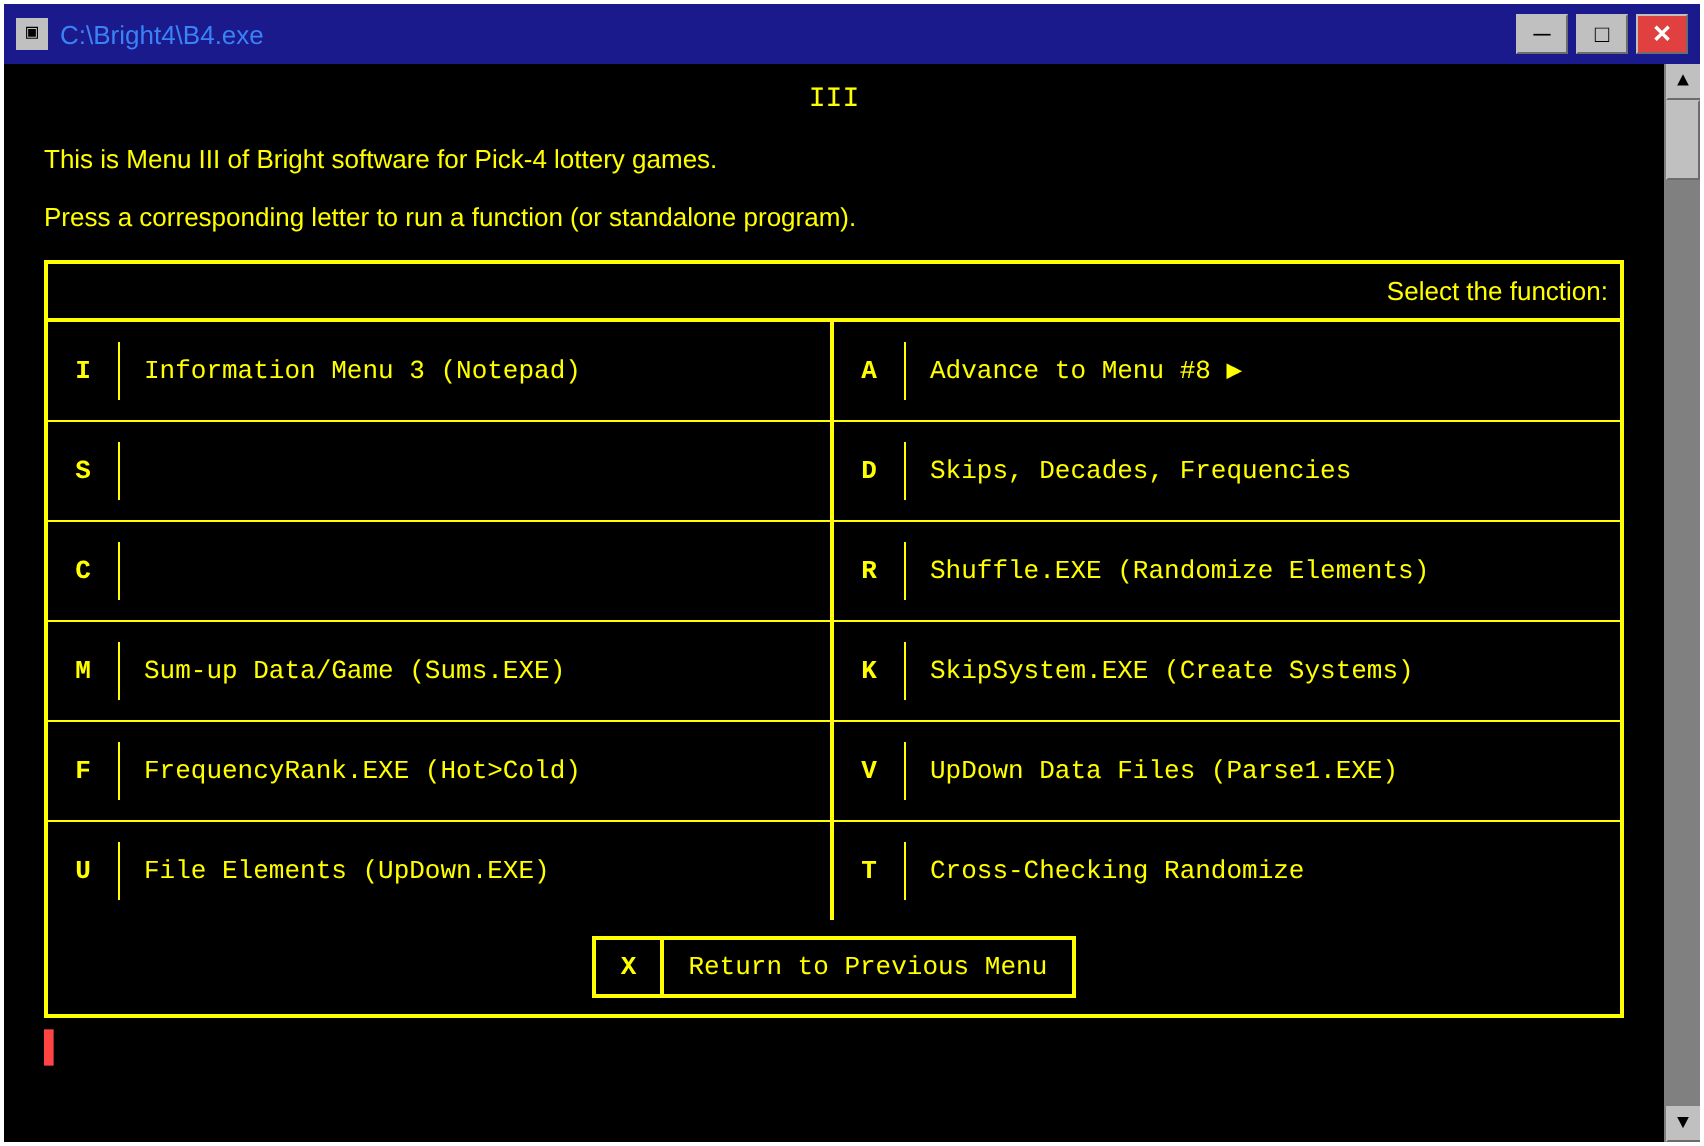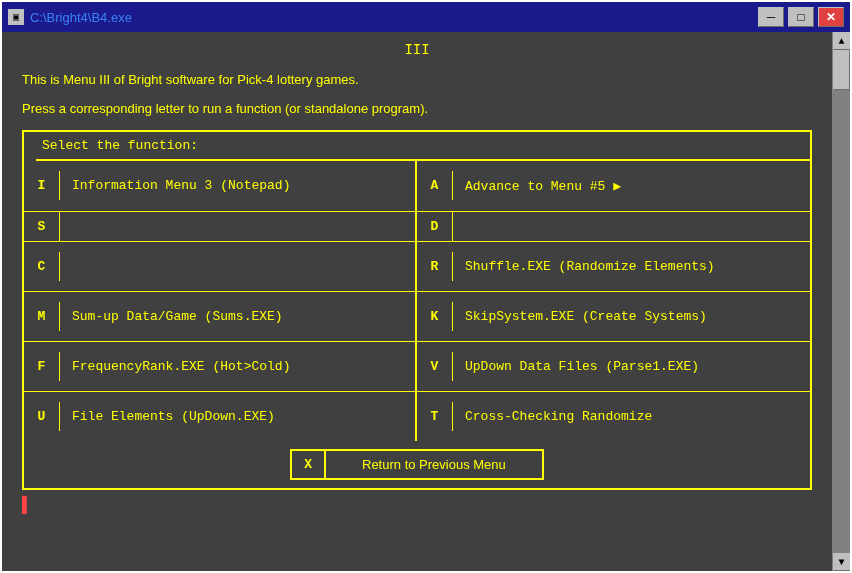--- a/index.html
+++ b/index.html
@@ -80,21 +80,21 @@
 
     
     .content-wrapper {
       display: flex;
       flex: 1;
       overflow: hidden;
     }
 
     .main-content {
       flex: 1;
-      background: #404040;
+      background: #000000;
       padding: 10px 20px;
       color: #ffff00;
       overflow-y: auto;
     }
 
     .scrollbar {
       width: 18px;
       background: #c0c0c0;
       border-left: 1px solid #808080;
       display: flex;
@@ -145,27 +145,26 @@
       line-height: 1.6;
     }
 
     
     .menu-box {
       border: 2px solid #ffff00;
       margin-top: 10px;
     }
 
     .menu-title-row {
-      text-align: left;
+      text-align: right;
       border-bottom: 2px solid #ffff00;
       padding: 6px;
       color: #ffff00;
-      font-family: Liberation Mono, monospace;
-      font-size: 13px;
-      margin-left: 12px;
+      font-family: Liberation Sans, sans-serif;
+      font-size: 13px;
     }
 
     .menu-grid {
       display: grid;
       grid-template-columns: 1fr 1fr;
     }
 
     .menu-cell {
       display: flex;
       align-items: center;
@@ -207,23 +206,23 @@
     .return-key {
       padding: 6px 12px;
       border-right: 2px solid #ffff00;
       color: #ffff00;
       font-family: 'Courier New', Courier, monospace;
       font-size: 13px;
       font-weight: bold;
     }
 
     .return-label {
-      padding: 6px 36px;
-      color: #ffff00;
-      font-family: Liberation Sans, sans-serif;
+      padding: 6px 12px;
+      color: #ffff00;
+      font-family: Liberation Mono, monospace;
       font-size: 13px;
     }
 
     .cursor-blink {
       color: #ff4444;
       font-size: 16px;
     }
   </style>
 </head>
 <body>
@@ -254,28 +253,29 @@
       <div class="menu-box">
         <div class="menu-title-row">Select the function:</div>
         <div class="menu-grid">
 
           <div class="menu-cell">
             <span class="menu-key">I</span>
             <span class="menu-label">Information Menu 3 (Notepad)</span>
           </div>
           <div class="menu-cell">
             <span class="menu-key">A</span>
-            <span class="menu-label">Advance to Menu #5 ▶</span>
+            <span class="menu-label">Advance to Menu #8 ▶</span>
           </div>
 
           <div class="menu-cell">
             <span class="menu-key">S</span>
           </div>
           <div class="menu-cell">
             <span class="menu-key">D</span>
+            <span class="menu-label">Skips, Decades, Frequencies</span>
           </div>
 
           <div class="menu-cell">
             <span class="menu-key">C</span>
           </div>
           <div class="menu-cell">
             <span class="menu-key">R</span>
             <span class="menu-label">Shuffle.EXE (Randomize Elements)</span>
           </div>
 

